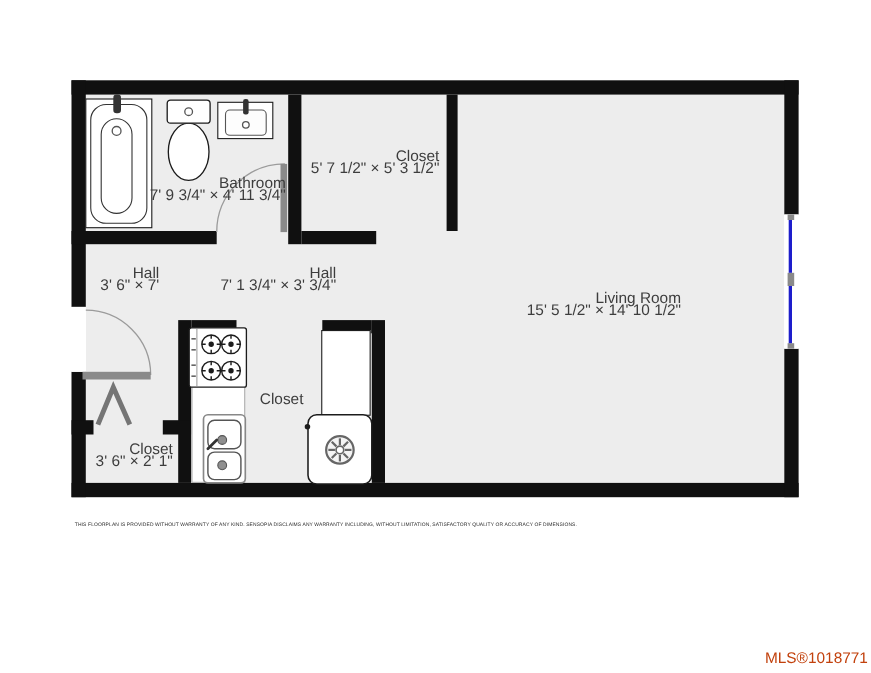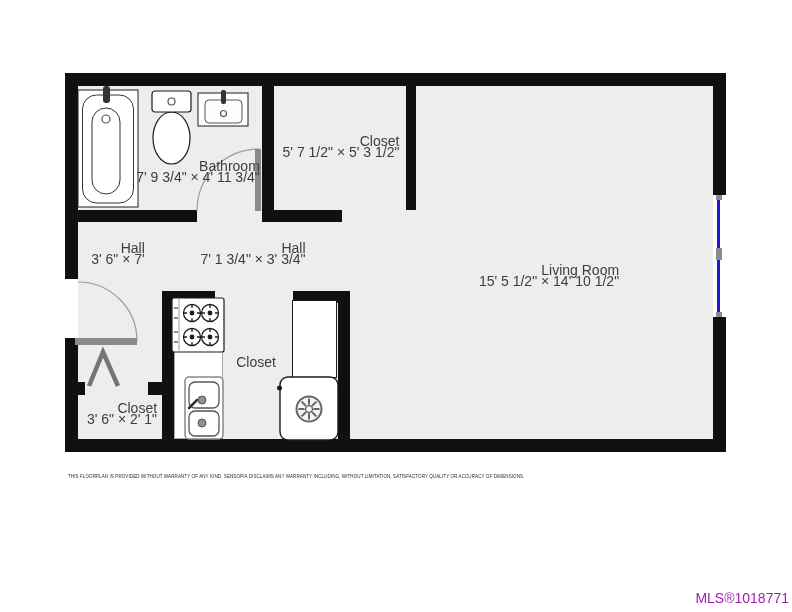--- a/index.html
+++ b/index.html
@@ -13,21 +13,21 @@
   .room-dims{display:block;}
   .window-bg{position:absolute;background:#ffffff;}
   .window-glass{position:absolute;background:#1d1dcb;}
   .window-cap{position:absolute;background:#8a8a8a;}
   .door-gap{position:absolute;background:#ffffff;}
   .appliance-box{position:absolute;background:#ffffff;border:1.2px solid #1c1c1c;box-sizing:border-box;}
   .counter{position:absolute;background:#ffffff;border:1px solid #a8a8a8;box-sizing:border-box;}
   #disclaimer{position:absolute;left:68px;top:474px;width:900px;
               font-size:9px;color:#2a2a2a;transform:scale(0.5);transform-origin:left top;
               letter-spacing:0.2px;white-space:nowrap;}
-  #mls{position:absolute;right:3px;top:590px;font-size:14px;color:#a21caf;text-align:right;}
+  #mls{position:absolute;right:3px;top:590px;font-size:14px;color:#c2410c;text-align:right;}
   svg{position:absolute;overflow:visible;}
 </style>
 </head>
 <body>
 
 <div id="stage">
 
   <div class="floor" style="left:78px;top:86px;width:635px;height:353px;"></div>
 
   <div class="wall" style="left:65px;top:73px;width:661px;height:13px;"></div>

